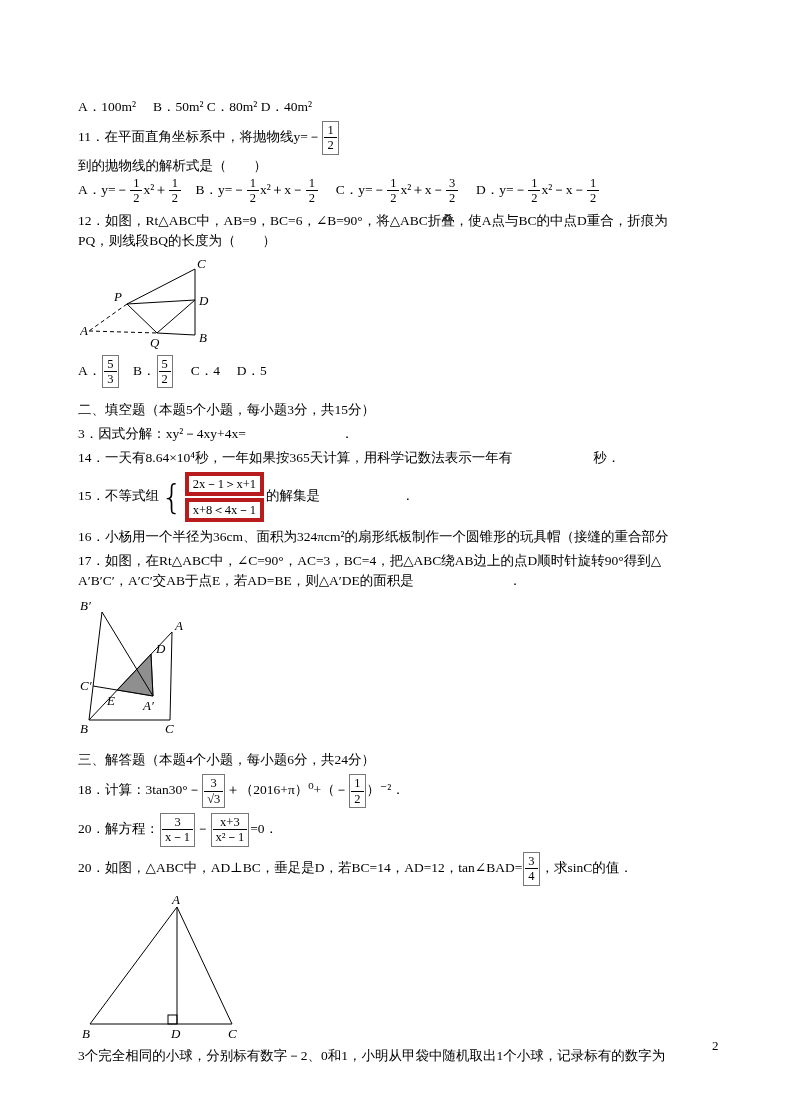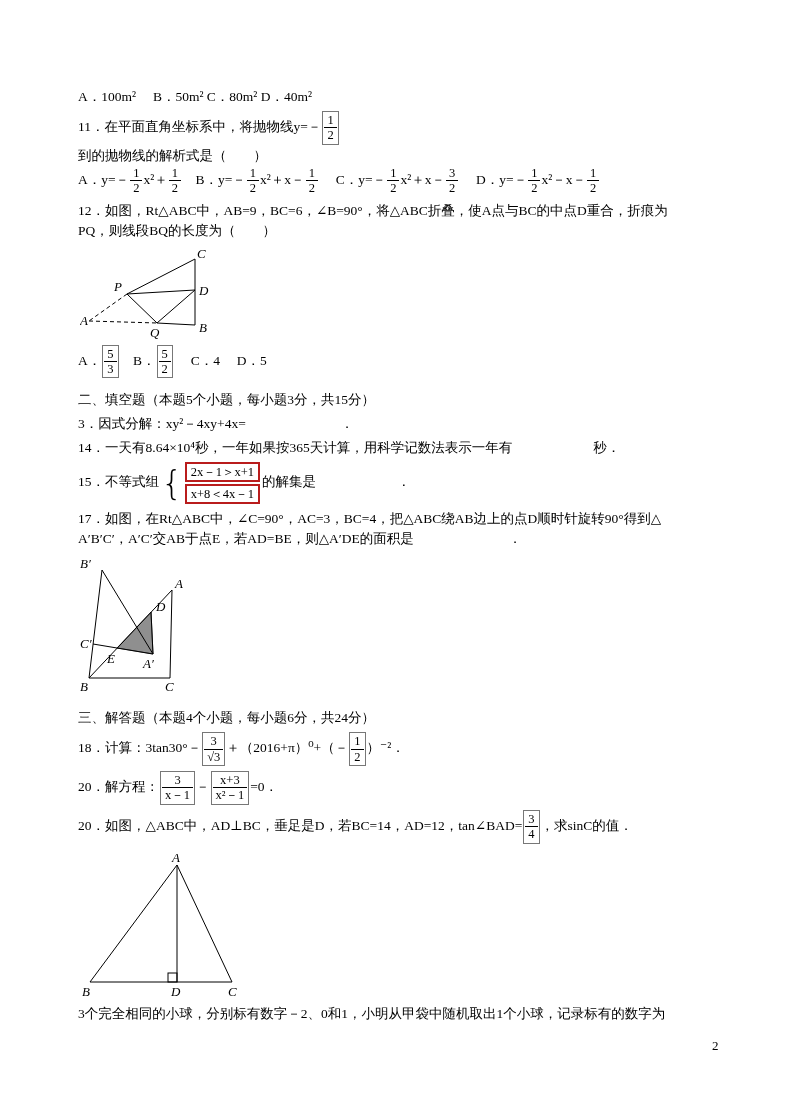--- a/index.html
+++ b/index.html
@@ -2,37 +2,37 @@
 <html><head>
 <meta charset="utf-8">
 <style>
   * { margin:0; padding:0; box-sizing:border-box; }
   html,body { background:#fff; }
   body {
     width:790px; height:1119px; position:relative; overflow:hidden;
     font-family:"Liberation Serif","DejaVu Serif",serif;
     font-size:13.5px; color:#000;
   }
-  .doc { position:absolute; left:78px; top:86px; width:645px; }
+  .doc { position:absolute; left:78px; top:96px; width:645px; }
   .line { line-height:19px; margin:1px 0; white-space:nowrap; }
   .line.question { margin-top:5px; }
   .line.section  { margin-top:12px; }
   .line.cont     { margin-top:0; }
   .frac {
     display:inline-flex; flex-direction:column; align-items:center;
     vertical-align:middle; margin:0 1px; line-height:1.15;
     font-size:12.5px; text-align:center;
   }
   .frac .num, .frac .den { padding:0 3px; }
   .frac .den { border-top:1px solid #000; }
   .frac.box { border:1px solid #777; padding:1px 1px; }
   .cases { display:inline-flex; align-items:center; vertical-align:middle; margin:0 2px; }
   .cases .brace { font-family:"DejaVu Sans",sans-serif; font-size:34px; line-height:1; font-weight:300; margin-right:2px; }
   .cases .rows { display:inline-flex; flex-direction:column; gap:2px; font-size:12.5px; }
-  .cases .rows .row { border:2px solid #b91c1c; padding:0 4px; line-height:16px; }
+  .cases .rows .row { border:4px solid #b91c1c; padding:0 4px; line-height:16px; }
   svg.fig { display:block; margin:6px 0 4px 2px; }
   svg.fig text { font-family:"Liberation Serif","DejaVu Serif",serif; font-style:italic; font-size:13px; fill:#000; }
   .pagenum { position:absolute; left:712px; top:1038px; font-size:13px; }
 </style>
 </head>
 <body>
 
 <div class="doc">
 
   <div>
@@ -103,20 +103,21 @@
       <div class="line section"><span>二、填空题（本题5个小题，每小题3分，共15分）</span></div>
       <div class="line question"><span>3．因式分解：xy²－4xy+4x=　　　　　　　．</span></div>
       <div class="line question"><span>14．一天有8.64×10⁴秒，一年如果按365天计算，用科学记数法表示一年有　　　　　　秒．</span></div>
       <div class="line question"><span>15．不等式组</span><span class="cases">
           <span class="brace">{</span>
           <span class="rows">
             <span class="row">2x－1＞x+1</span>
             <span class="row">x+8＜4x－1</span>
           </span>
         </span><span>的解集是　　　　　　．</span></div>
+      <div class="line question"><span>16．小杨用一个半径为36cm、面积为324πcm²的扇形纸板制作一个圆锥形的玩具帽（接缝的重合部分</span></div>
       <div class="line question"><span>17．如图，在Rt△ABC中，∠C=90°，AC=3，BC=4，把△ABC绕AB边上的点D顺时针旋转90°得到△</span></div>
       <div class="line cont"><span>A′B′C′，A′C′交AB于点E，若AD=BE，则△A′DE的面积是　　　　　　　．</span></div>
     </div>
 
   <svg class="fig" width="135" height="142" viewBox="0 0 135 142">
     <polygon points="71,58 37,94 73,100" fill="#8f8f8f" stroke="#333" stroke-width="0.8"></polygon>
     <g stroke="#000" stroke-width="1" fill="none">
       <path d="M92,36 L9,124"></path>
       <path d="M9,124 L90,124"></path>
       <path d="M90,124 L92,36"></path>

